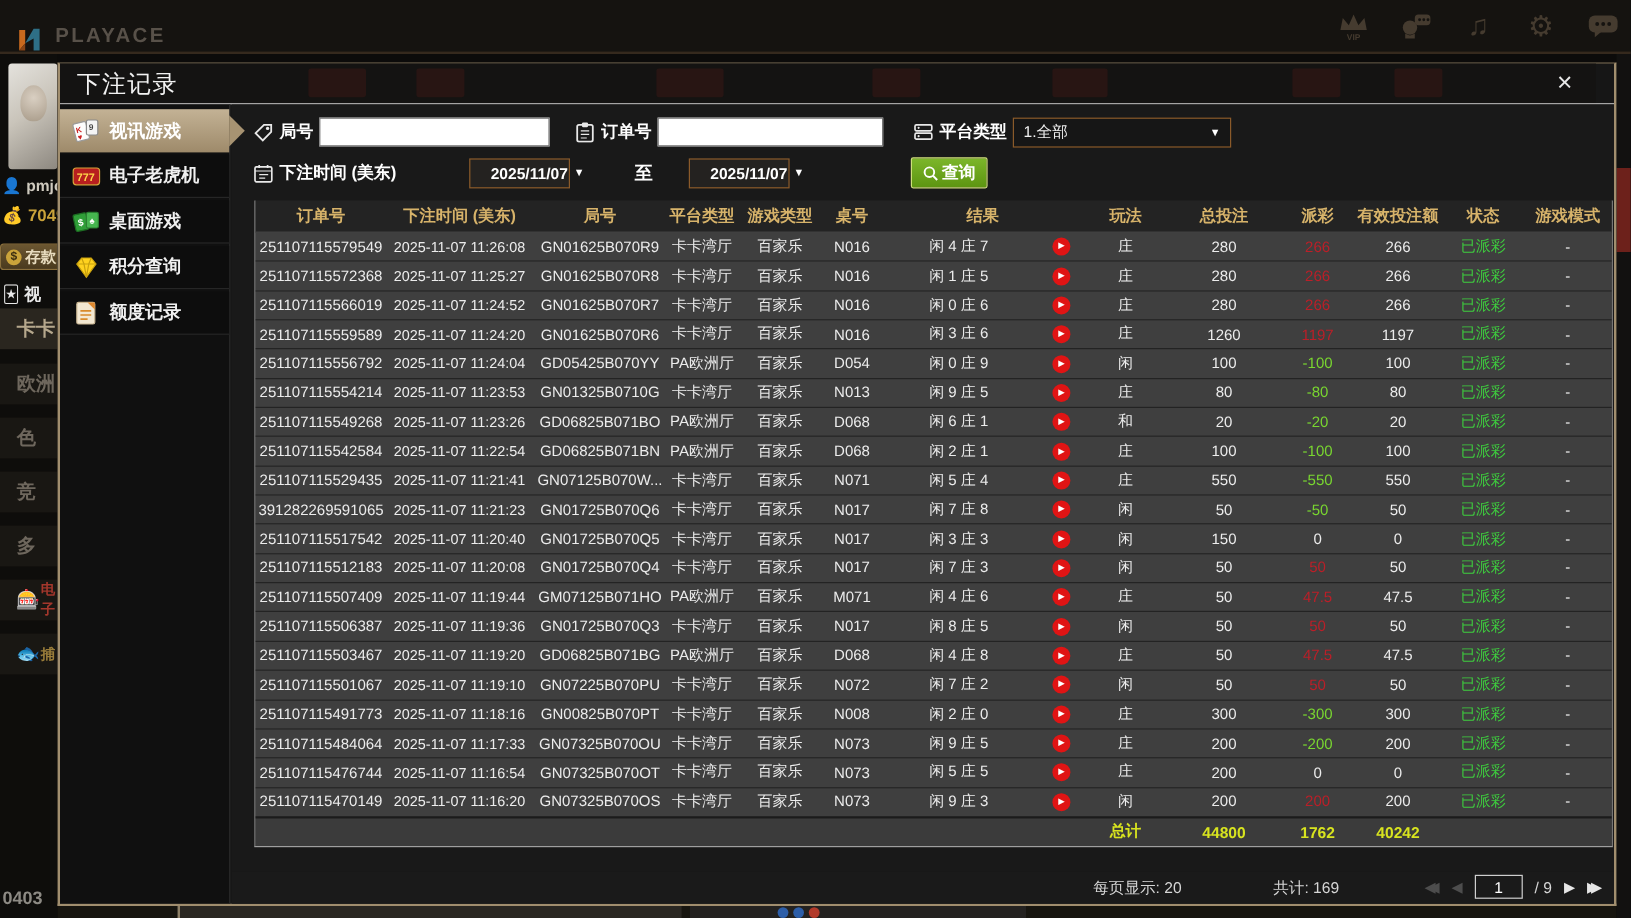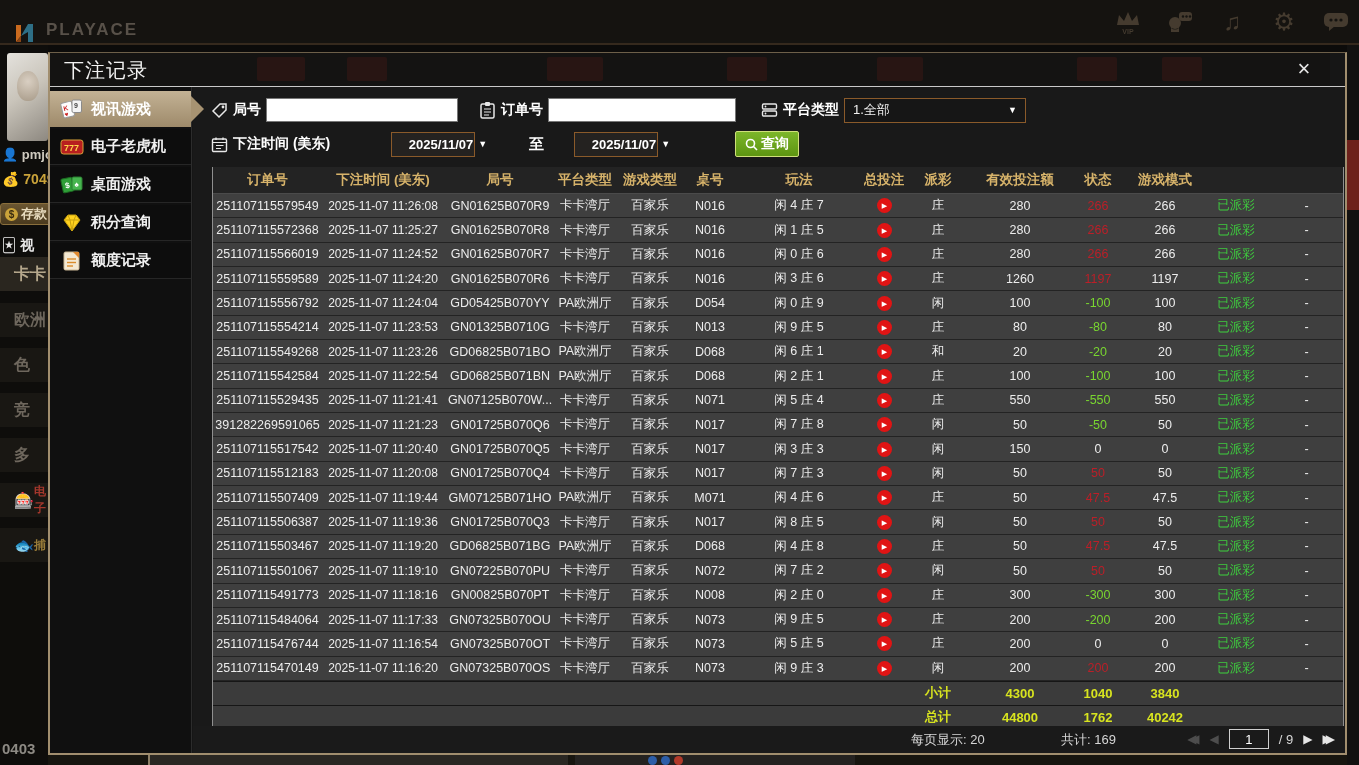--- a/index.html
+++ b/index.html
@@ -315,39 +315,40 @@
         </div>
         <div class="fitem" style="left:318px;">
           <span class="tolab">至</span>
         </div>
         <div class="fitem" style="left:363px;">
           <div class="dateb">
               <span>2025/11/07</span>
               <span class="caret">▼</span>
             </div>
         </div>
-        <div class="fitem" style="left:524px;border-radius:12px;">
+        <div class="fitem" style="left:548px;border-radius:12px;">
           <div class="qbtn">
             <svg width="13" height="13" viewBox="0 0 13 13">
                 <circle cx="5.5" cy="5.5" r="4" fill="none" stroke="#fff" stroke-width="1.6"></circle>
                 <line x1="8.5" y1="8.5" x2="12" y2="12" stroke="#fff" stroke-width="1.6"></line>
               </svg>
             <span>查询</span>
           </div>
         </div>
       </div>
 
       <div class="btable">
         <div class="grid13 thead">
           <div class="c">订单号</div>
           <div class="c">下注时间 (美东)</div>
           <div class="c">局号</div>
           <div class="c">平台类型</div>
           <div class="c">游戏类型</div>
           <div class="c">桌号</div>
+          <div class="c" style="grid-column:7 / span 2;">结果</div>
           <div class="c">玩法</div>
           <div class="c">总投注</div>
           <div class="c">派彩</div>
           <div class="c">有效投注额</div>
           <div class="c">状态</div>
           <div class="c">游戏模式</div>
         </div>
 
         <div>
             <div class="grid13 trow">
@@ -745,26 +746,20 @@
               </div>
               <div class="c">闲</div>
               <div class="c">200</div>
               <div class="c pos">200</div>
               <div class="c">200</div>
               <div class="c stat">已派彩</div>
               <div class="c">-</div>
             </div>
           </div>
 
-        <div class="grid13 totrow">
-          <div class="c" style="grid-column:9;">小计</div>
-          <div class="c">4300</div>
-          <div class="c">1040</div>
-          <div class="c">3840</div>
-        </div>
         <div class="grid13 totrow">
           <div class="c" style="grid-column:9;">总计</div>
           <div class="c">44800</div>
           <div class="c">1762</div>
           <div class="c">40242</div>
         </div>
       </div>
 
       <div class="mfooter">
         <span class="fp" style="left:718px;">每页显示: 20</span>

